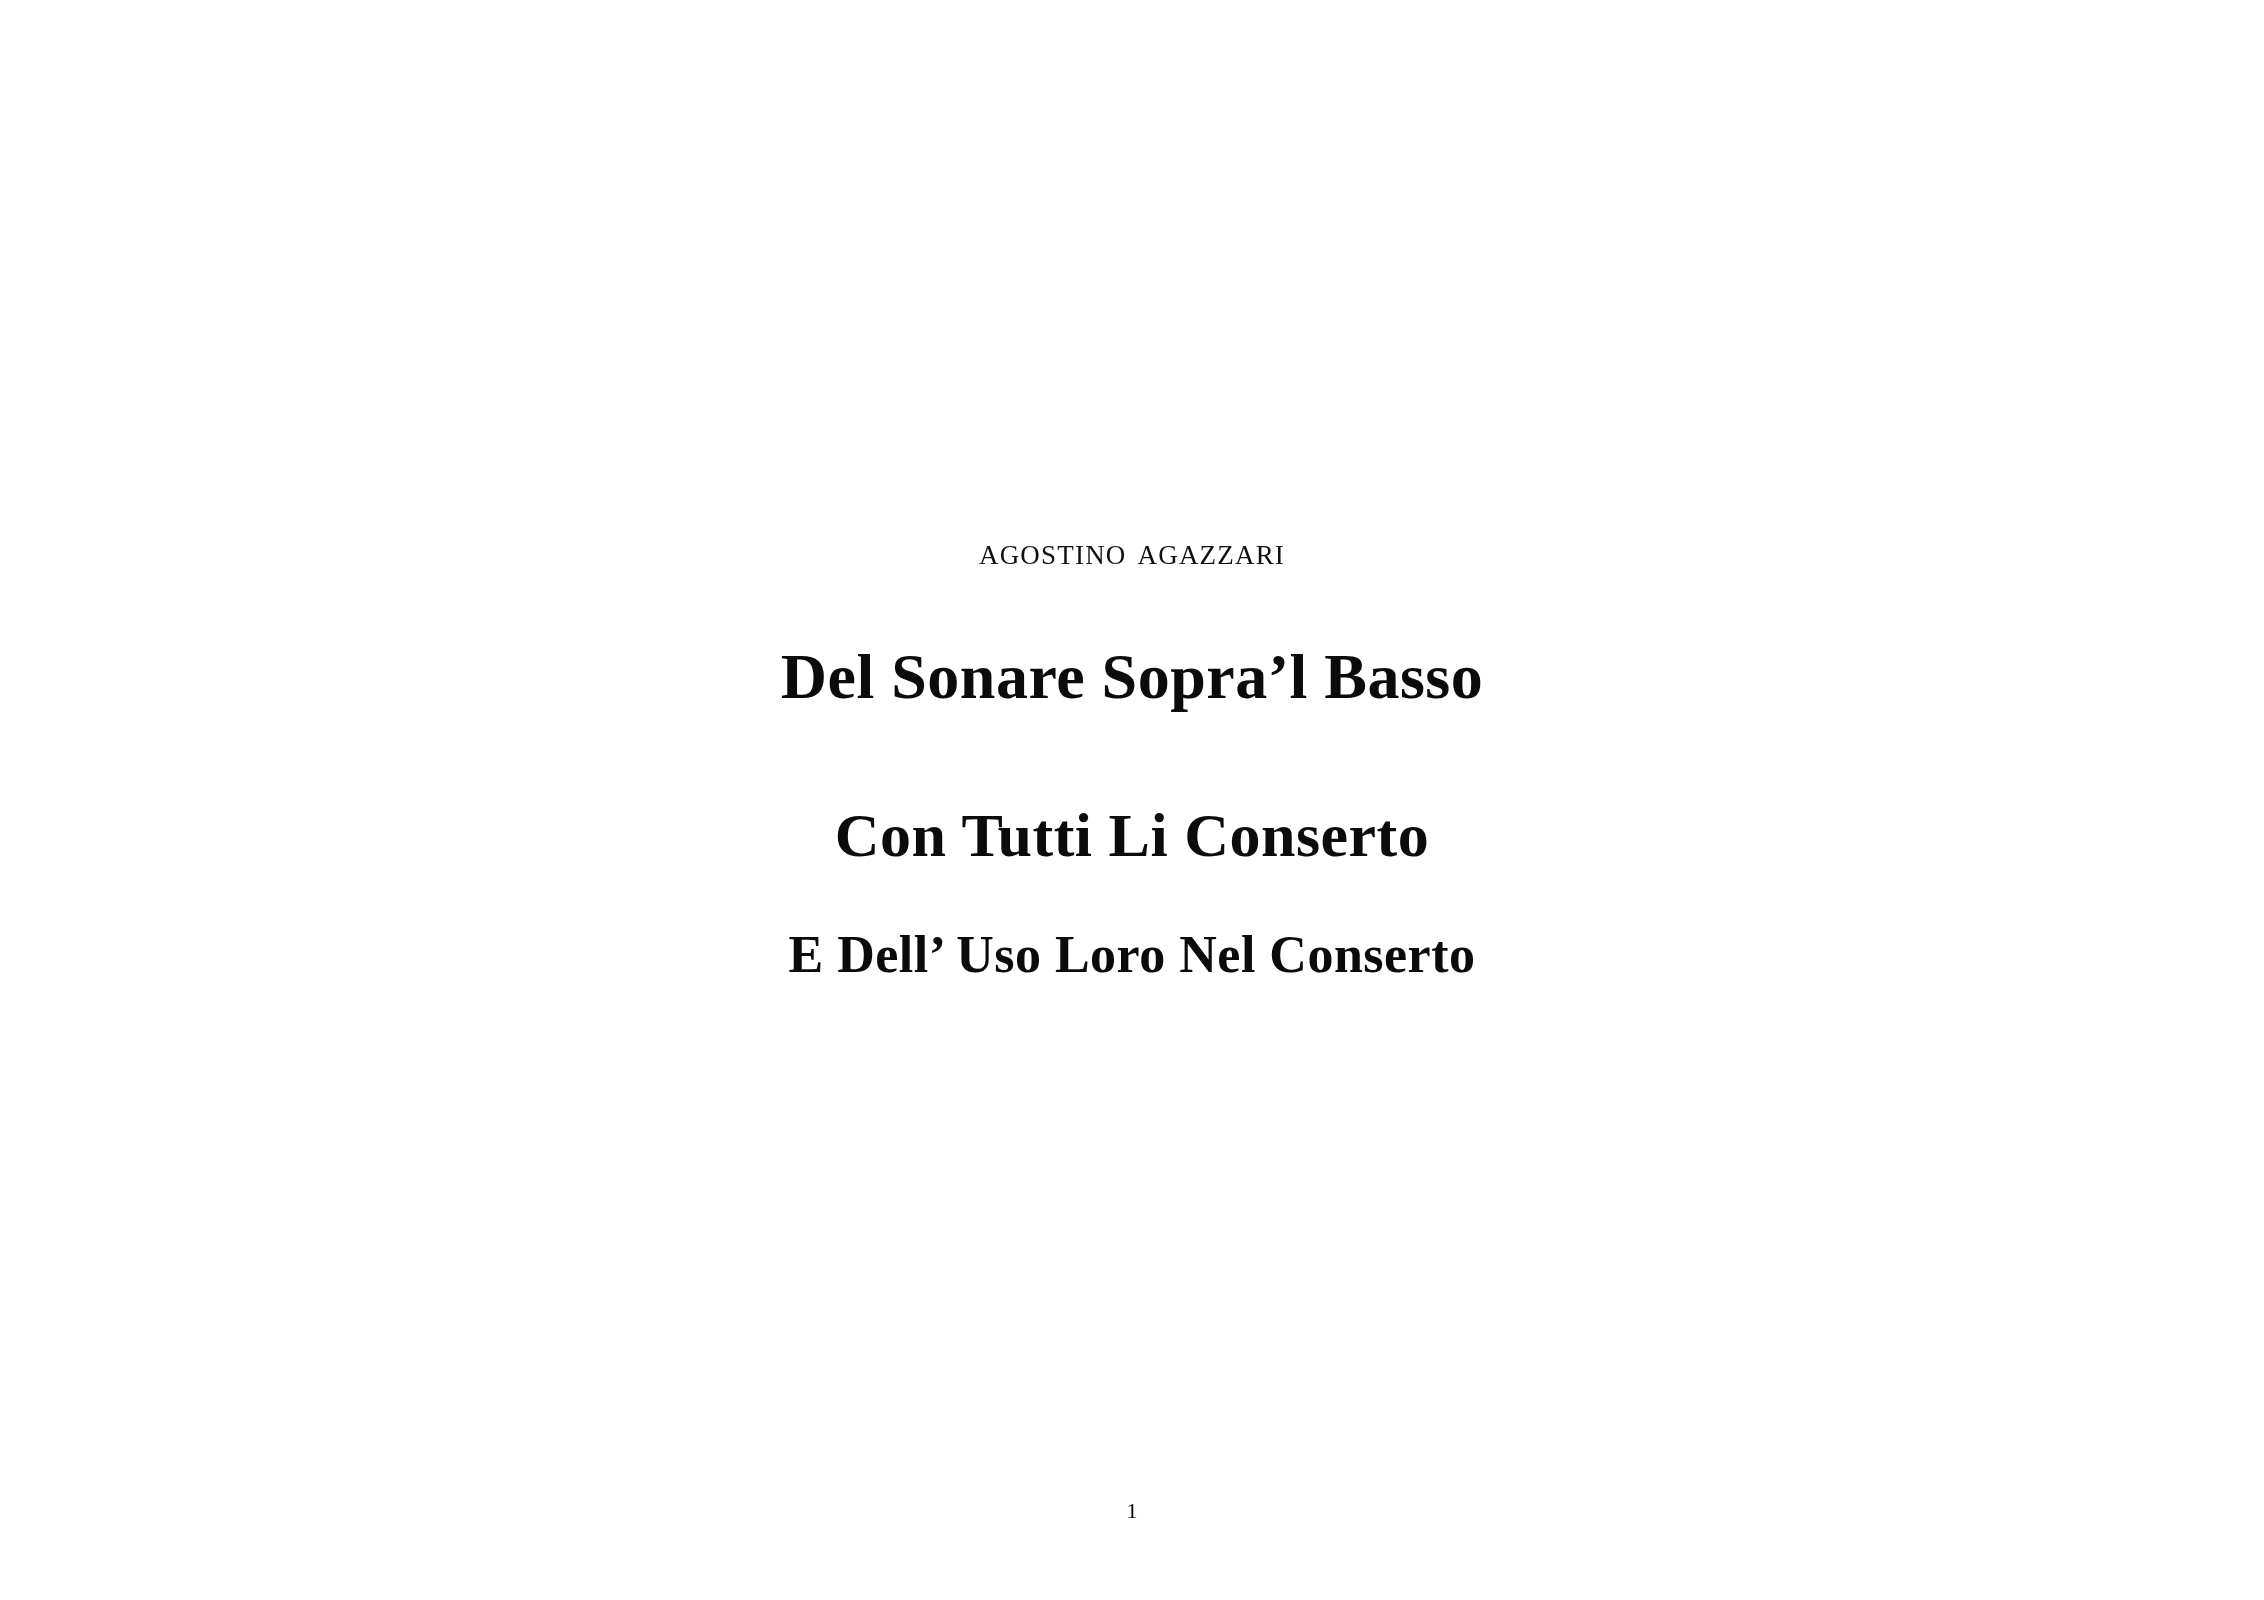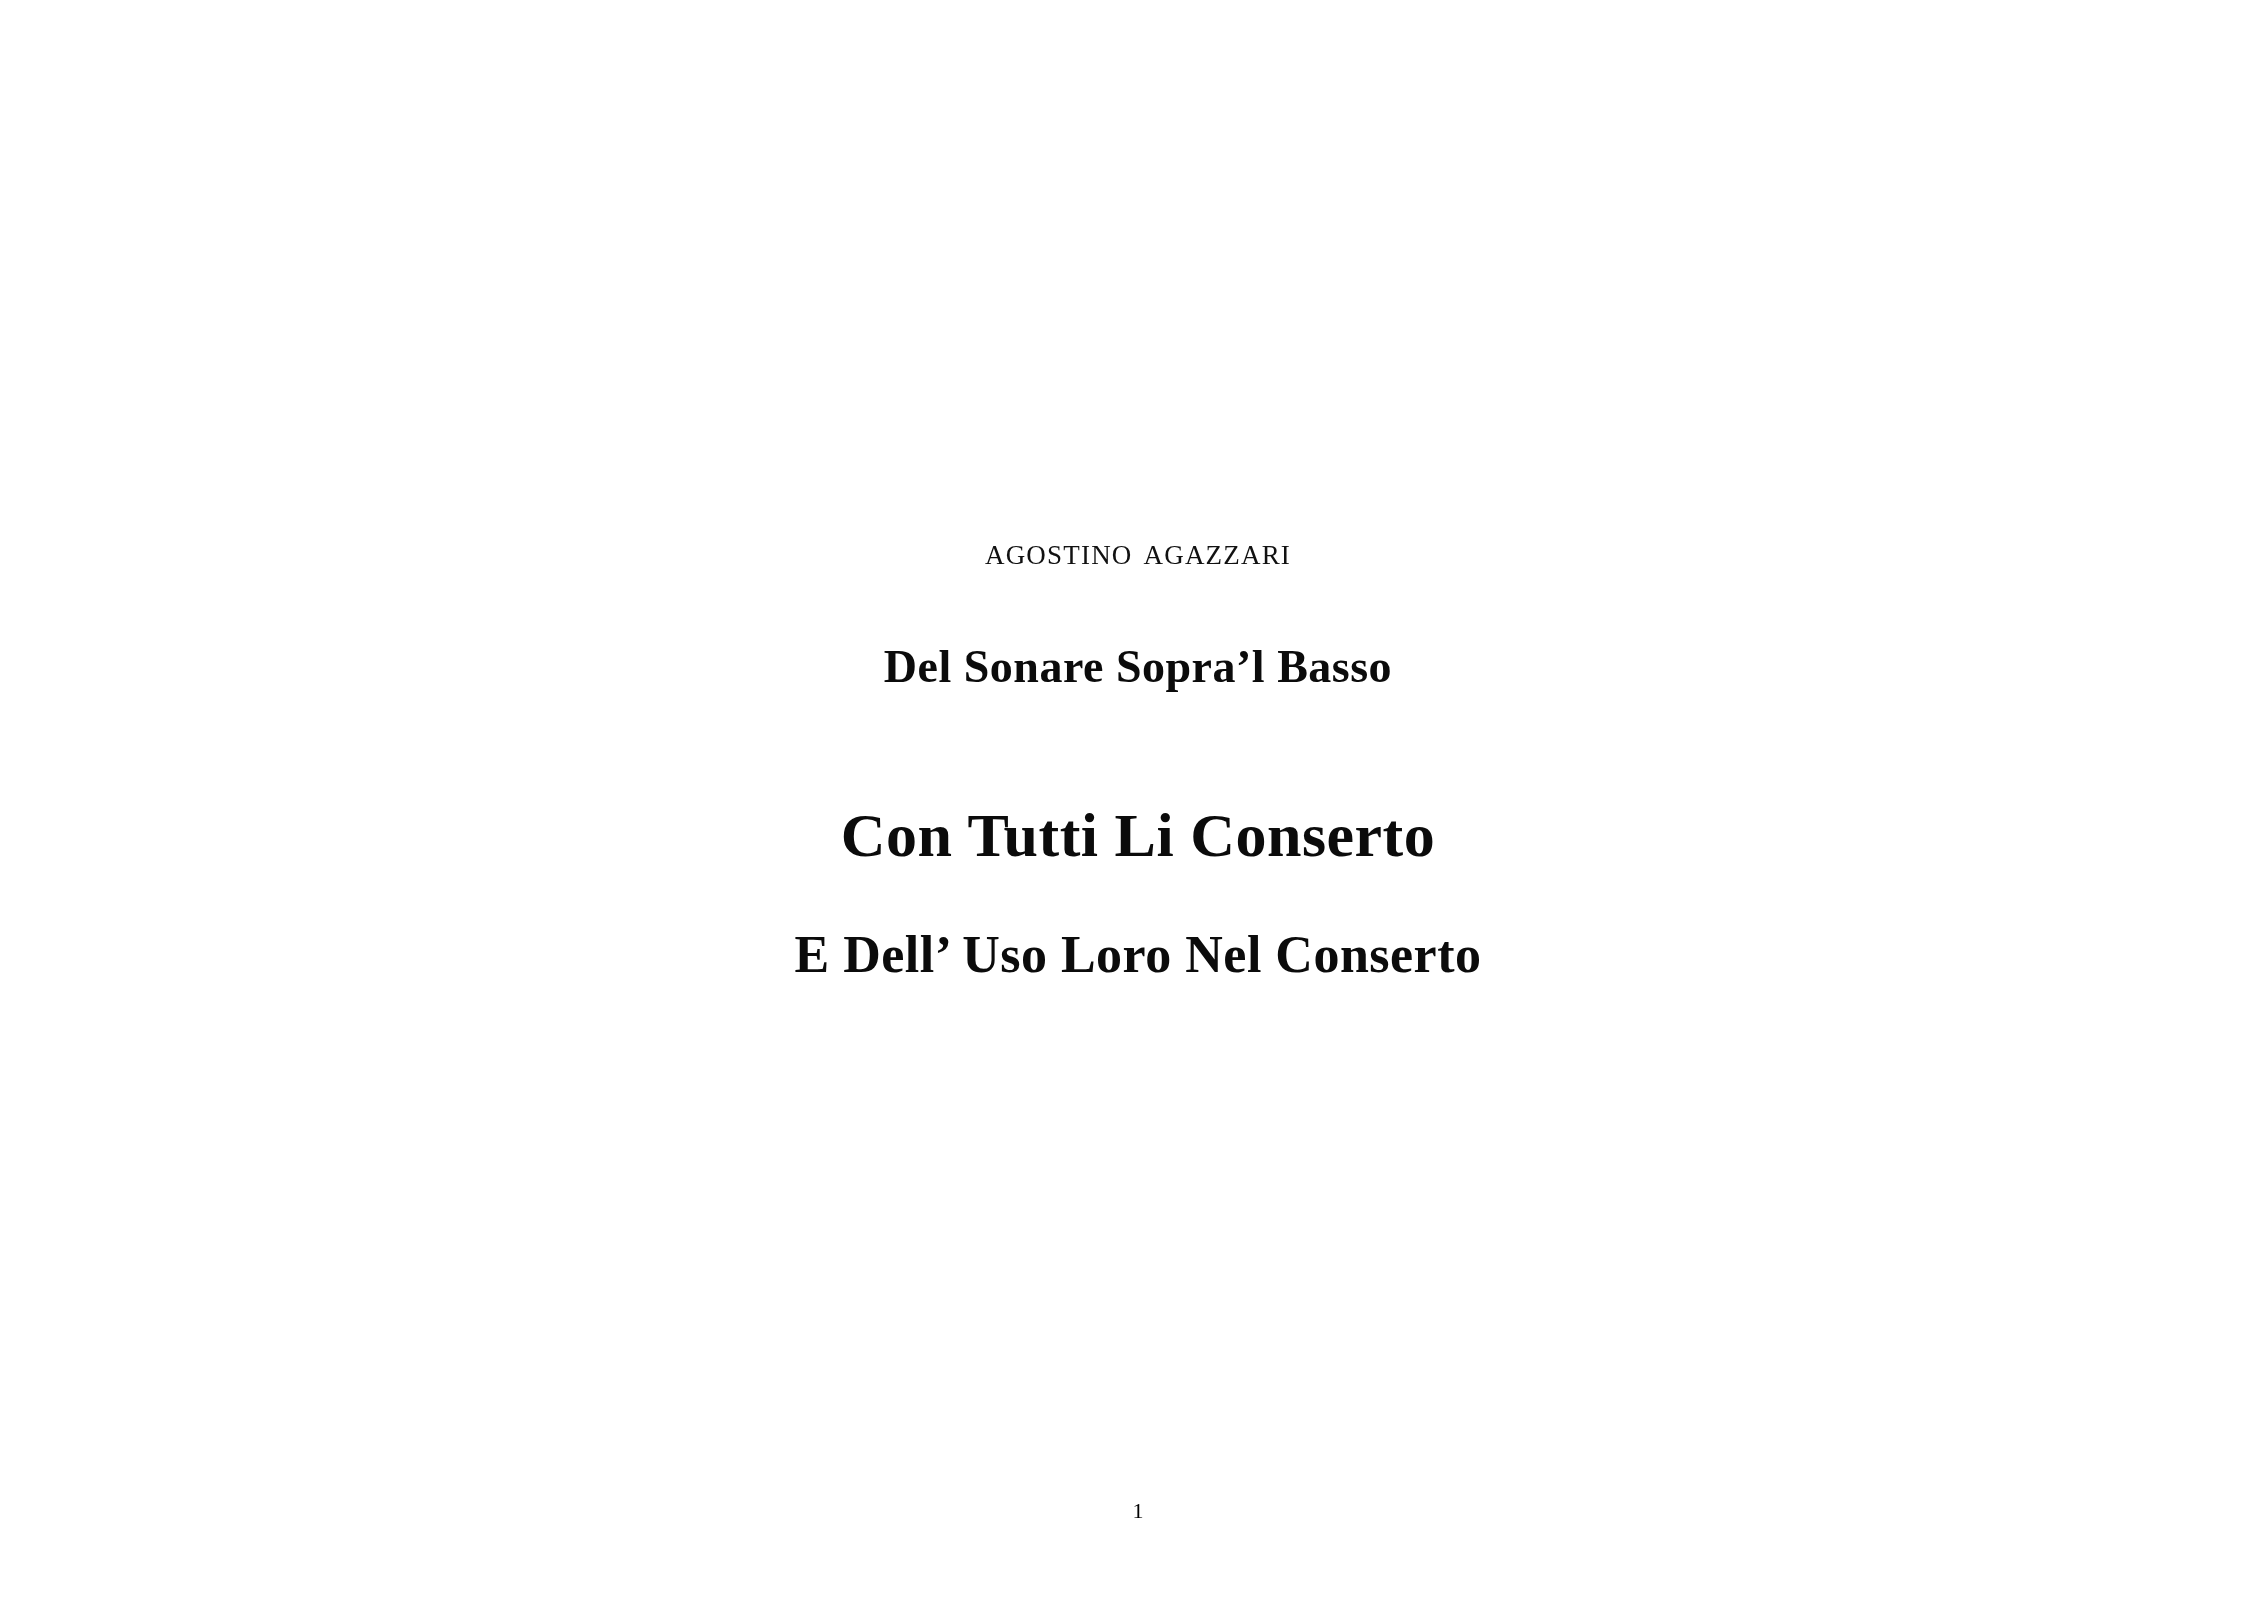--- a/index.html
+++ b/index.html
@@ -16,21 +16,20 @@
     overflow: hidden;
   }
 
   .page {
     position: absolute;
     left: 0;
     top: 0;
     width: 1893px;
     height: 1600px;
     background: #ffffff;
-    margin-left: 6px;
   }
 
   .title-block {
     position: absolute;
     left: 0;
     top: 0;
     width: 2264px;
     text-align: center;
   }
 
@@ -54,21 +53,21 @@
     left: 0;
     width: 2264px;
     text-align: center;
     font-family: "Liberation Serif", serif;
     font-weight: 700;
     color: #0b0b0b;
   }
 
   .title-1 {
     top: 640px;
-    font-size: 46px;
+    font-size: 64px;
     letter-spacing: 0.5px;
   }
 
   .title-2 {
     top: 800px;
     font-size: 62px;
     letter-spacing: 0.5px;
   }
 
   .title-3 {

